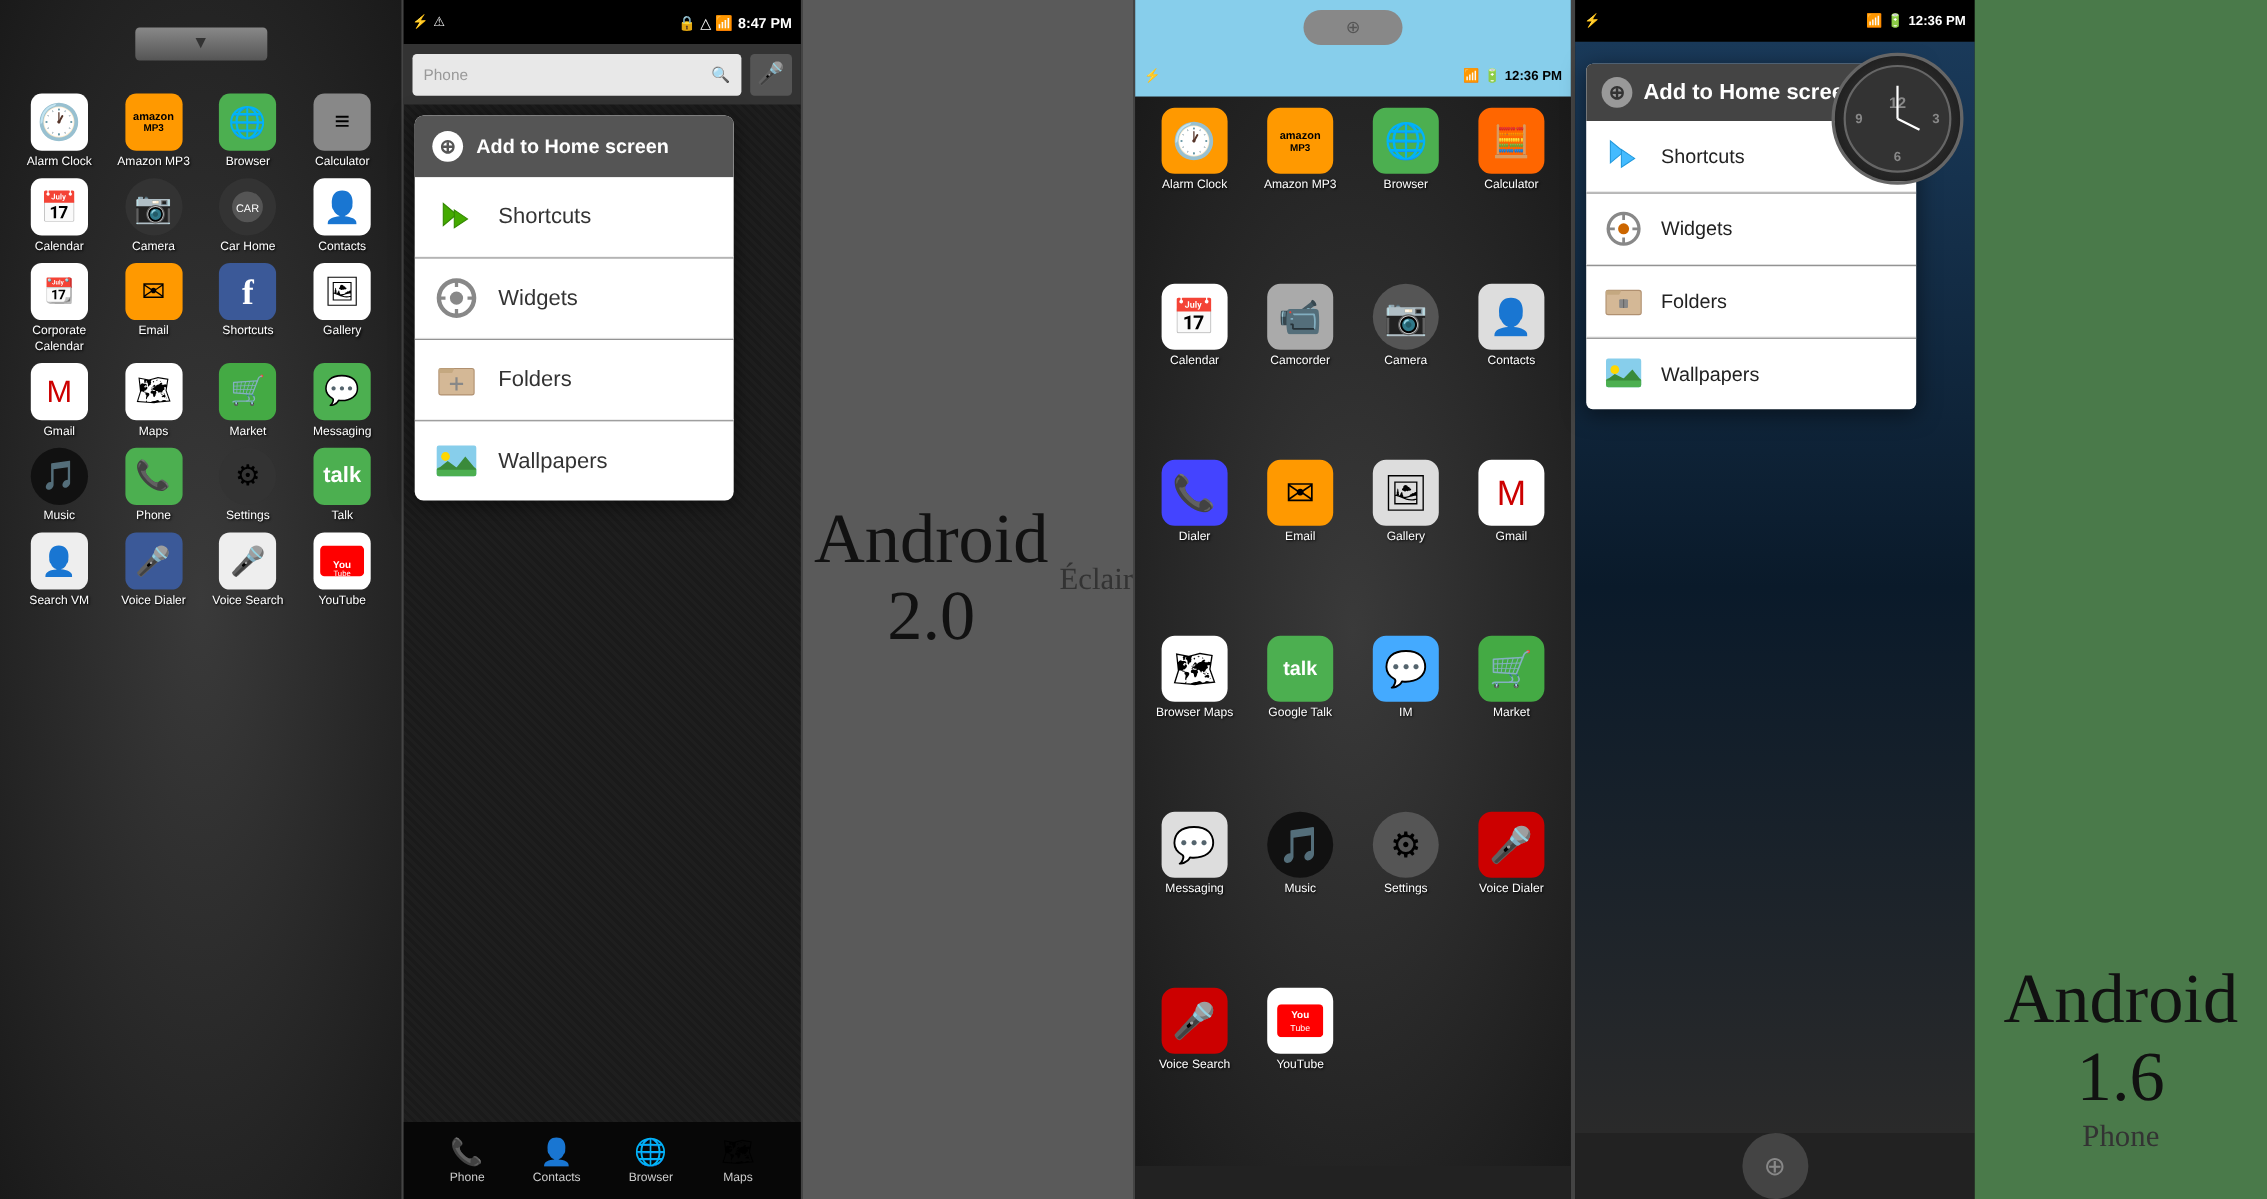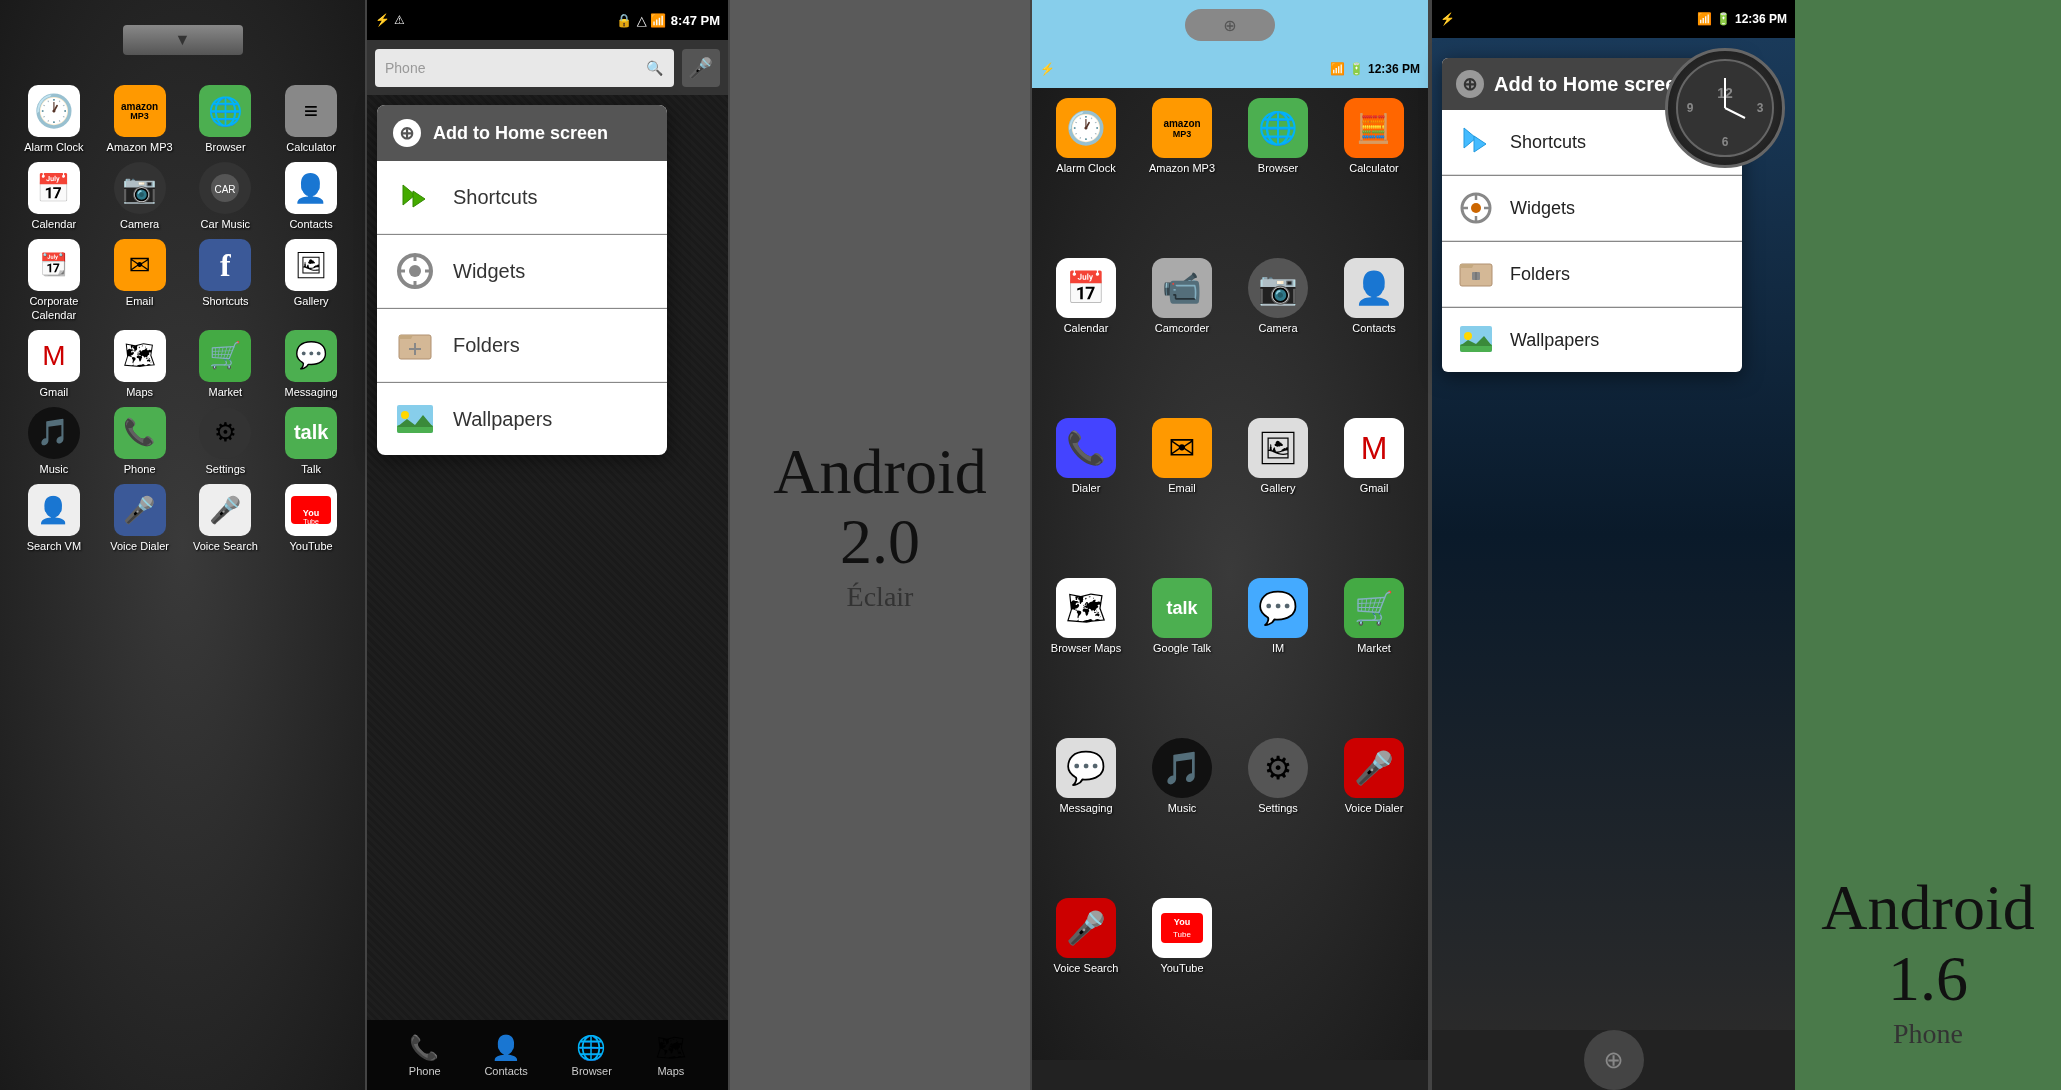--- a/index.html
+++ b/index.html
@@ -238,21 +238,20 @@
     .dock-item-label {
       color: #ccc;
       font-size: 11px;
     }
 
     
     .section-label-area {
       width: 300px;
       height: 1090px;
       display: flex;
-      flex-direction: column;
       align-items: center;
       justify-content: center;
       padding-bottom: 40px;
       background: #3a3a3a;
     }
 
     .android-version-title {
       font-size: 64px;
       color: #111;
       font-family: 'Times New Roman', serif;
@@ -491,21 +490,21 @@
         <div class="app-icon-img" style="background:#333; font-size:28px; border-radius:50%;">📷</div>
         <span class="app-icon-label">Camera</span>
       </div>
       <div class="app-icon">
         <div class="app-icon-img" style="background:#333; border-radius:50%;">
           <svg width="30" height="30" viewBox="0 0 30 30">
               <circle cx="15" cy="15" r="14" fill="#555"></circle>
               <text x="15" y="20" text-anchor="middle" fill="white" font-size="10">CAR</text>
             </svg>
         </div>
-        <span class="app-icon-label">Car Music</span>
+        <span class="app-icon-label">Car Home</span>
       </div>
       <div class="app-icon">
         <div class="app-icon-img" style="background:#fff; font-size:28px;">👤</div>
         <span class="app-icon-label">Contacts</span>
       </div>
 
       <div class="app-icon">
         <div class="app-icon-img" style="background:#fff; font-size:22px;">📆</div>
         <span class="app-icon-label">Corporate Calendar</span>
       </div>

